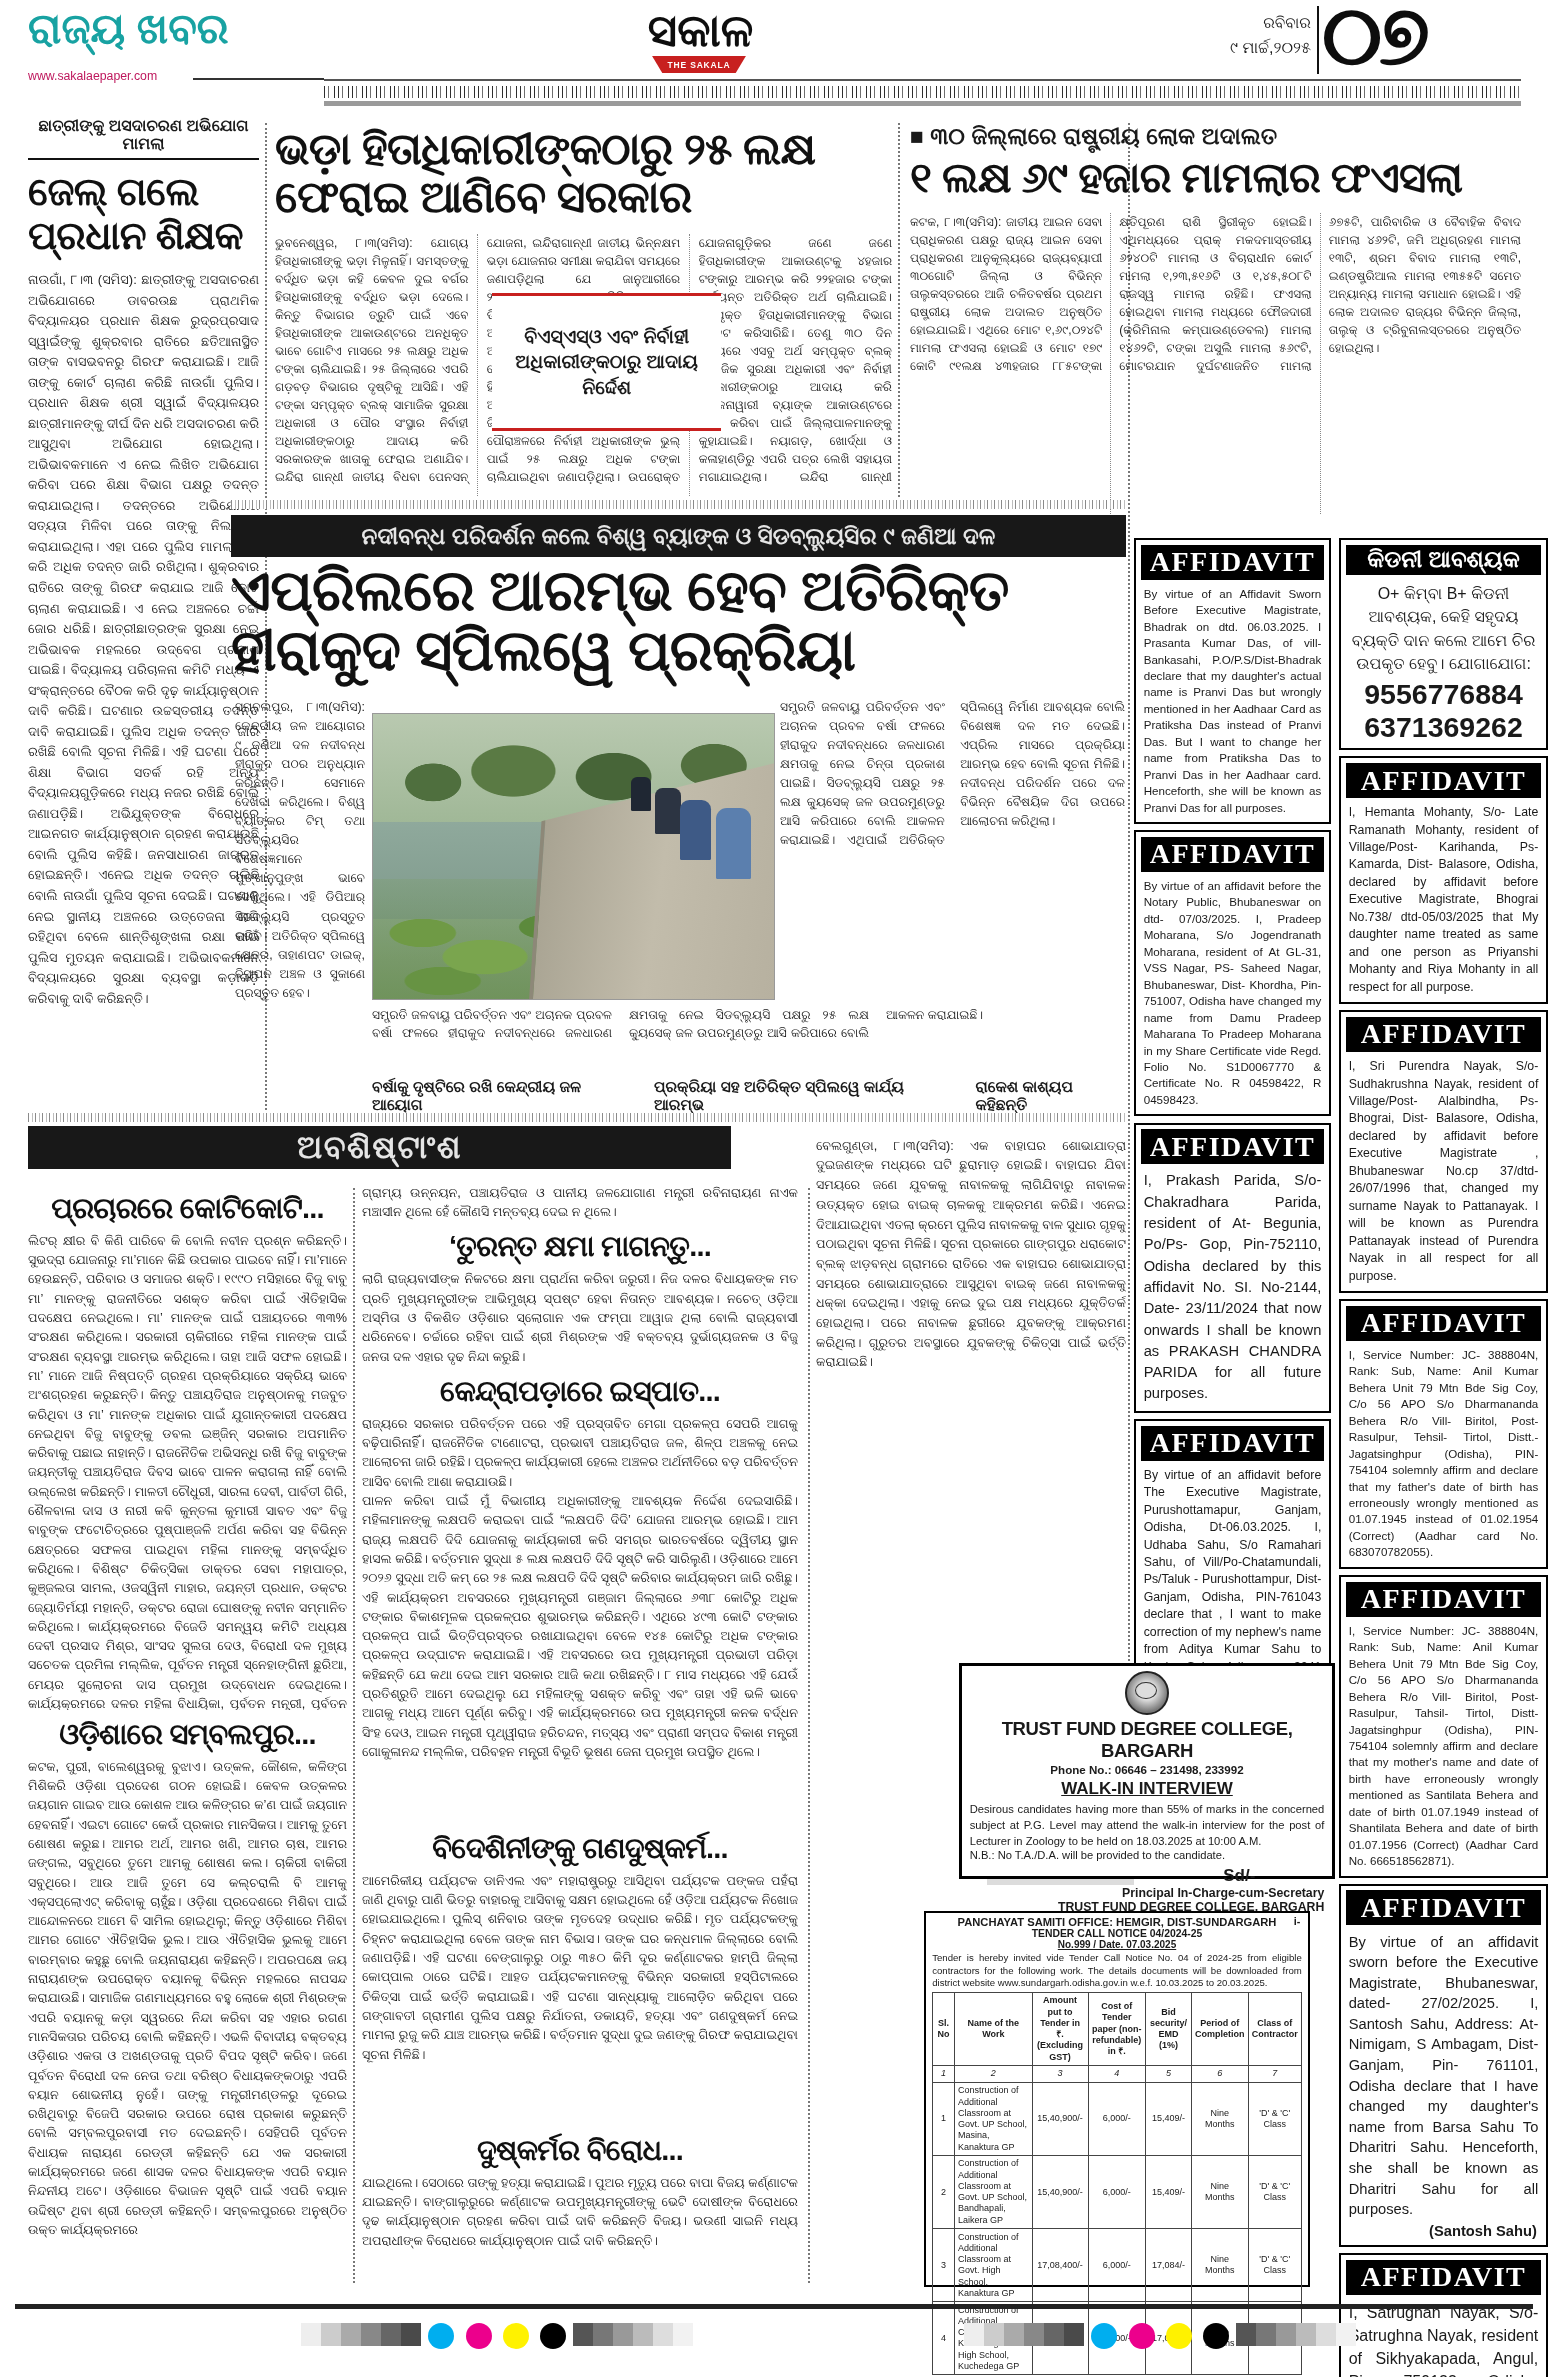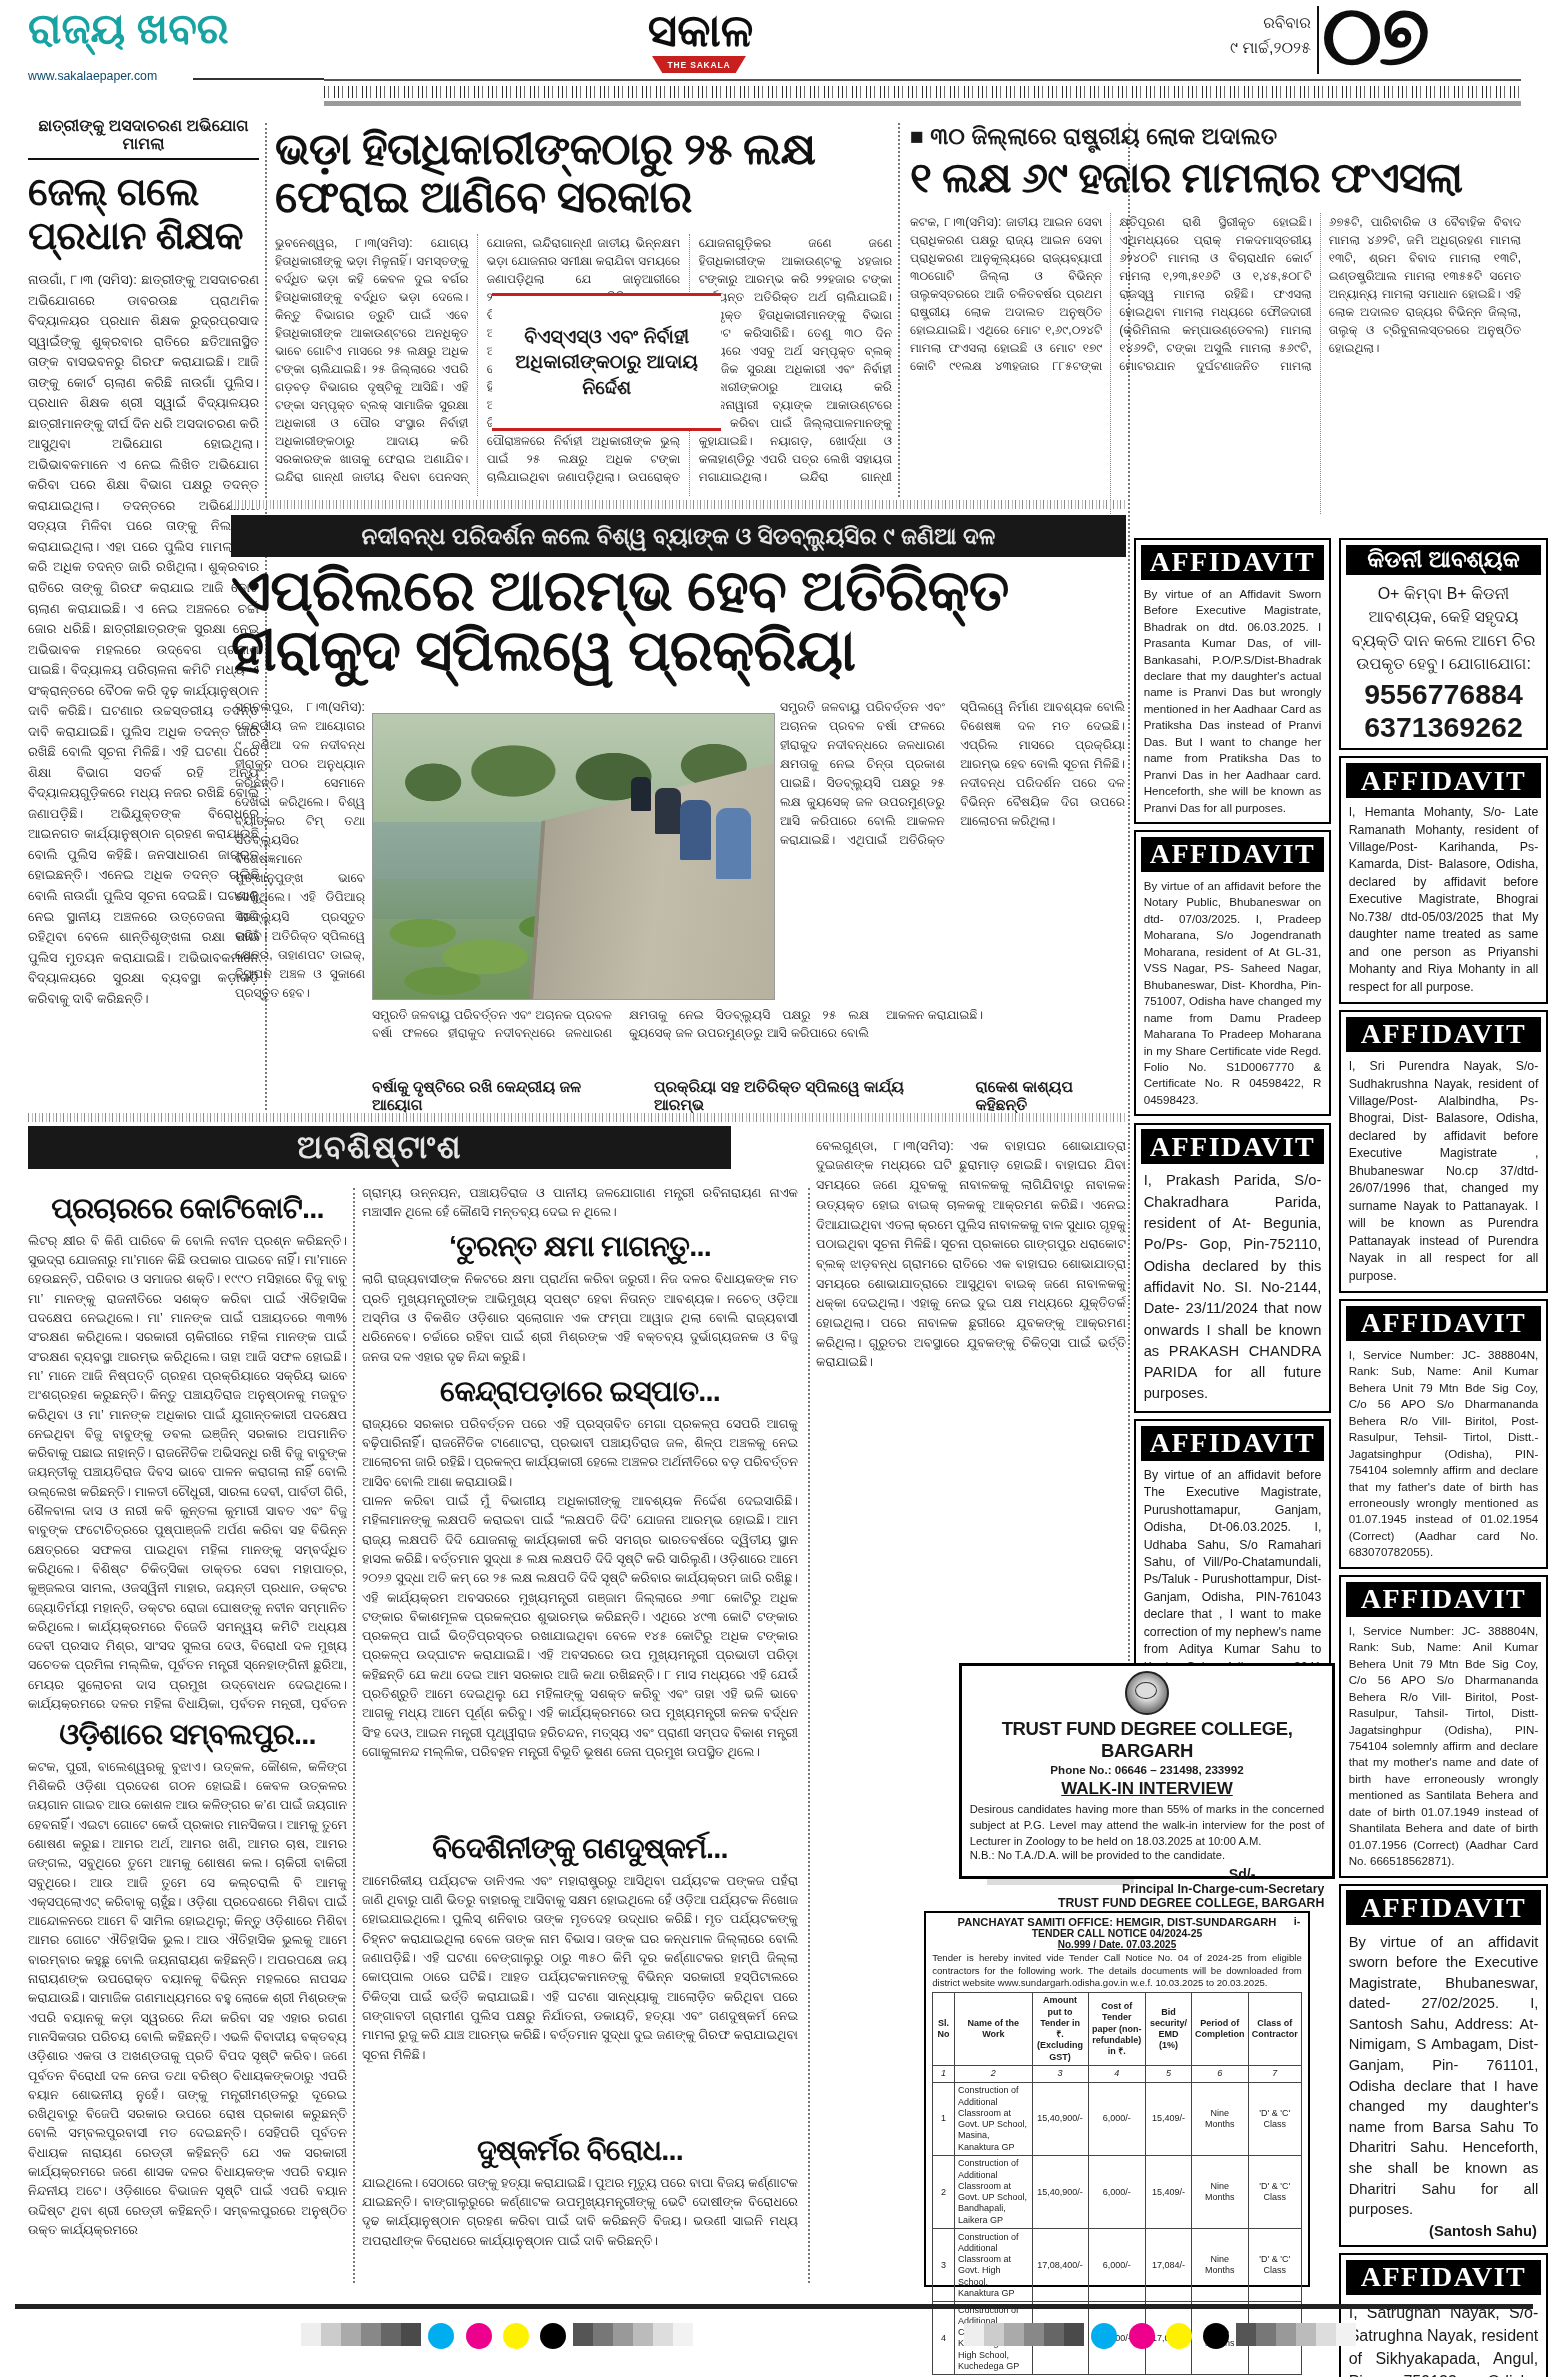--- a/index.html
+++ b/index.html
@@ -26,21 +26,21 @@
   .tbl{border-collapse:collapse;width:100%;}
   .graystep{display:inline-block;height:23px;width:20px;}
   .cmyk{display:inline-block;height:26px;width:26px;border-radius:50%;margin:0 3.9px;vertical-align:top;}
 </style>
 </head>
 <body>
 
 <div class="page">
 
   <div class="abs" style="left:28px;top:4.6px;width:231px;font-size:42px;font-weight:900;color:#18a2a2;letter-spacing:0px;">ରାଜ୍ୟ ଖବର</div>
-  <div class="abs" style="left:28px;top:69px;font-size:12.3px;color:#0c4a6e;">www.sakalaepaper.com</div>
+  <div class="abs" style="left:28px;top:69px;font-size:12.3px;color:#be185d;">www.sakalaepaper.com</div>
   <div class="abs" style="left:193px;top:78px;width:131px;height:1.5px;background:#333;"></div>
 
   <div class="abs" style="left:639px;top:4.6px;width:123px;font-size:45px;font-weight:900;color:#0d0d0d;text-align:center;">ସକାଳ</div>
   <div class="abs" style="left:648px;top:56px;width:102px;height:17px;background:#c8201f;clip-path:polygon(4% 0,96% 0,86% 100%,14% 100%);display:flex;align-items:center;justify-content:center;">
     <span style="color:#fff;font-size:8.5px;font-weight:bold;letter-spacing:0.8px;">THE SAKALA</span>
   </div>
 
   <div class="abs" style="left:1199px;top:14px;width:112px;font-size:15.4px;text-align:right;">ରବିବାର</div>
   <div class="abs" style="left:1180px;top:39px;width:131px;font-size:16px;text-align:right;">୯ ମାର୍ଚ୍ଚ,୨୦୨୫</div>
   <div class="abs" style="left:1317px;top:6.2px;width:2.3px;height:68px;background:#111;"></div>
@@ -194,21 +194,21 @@
 
   <div class="abs" style="left:959px;top:1663px;width:376px;height:216px;border:3.1px solid #000;background:#fff;padding:4.6px 7.7px;box-sizing:border-box;">
     <div style="width:40px;height:40px;margin:0 auto;border:2.3px solid #222;border-radius:50%;position:relative;background:radial-gradient(circle at 50% 45%,#ddd 30%,#777 70%);">
       <div style="position:absolute;left:7.7px;top:9.3px;width:20px;height:15.4px;border:1.5px solid #333;border-radius:50%;"></div>
     </div>
     <div class="center" style="font-weight:900;font-size:18.5px;margin-top:3.1px;letter-spacing:-0.4px;">TRUST FUND DEGREE COLLEGE, BARGARH</div>
     <div class="center" style="font-weight:bold;font-size:11.6px;margin-top:1.5px;">Phone No.: 06646 – 231498, 233992</div>
     <div class="center" style="font-weight:900;font-size:17px;text-decoration:underline;margin-top:3.1px;">WALK-IN INTERVIEW</div>
     <div class="jtext" style="font-size:11.2px;line-height:1.4;margin-top:3.1px;">Desirous candidates having more than 55% of marks in the concerned subject at P.G. Level may attend the walk-in interview for the post of Lecturer in Zoology to be held on 18.03.2025 at 10:00 A.M.</div>
     <div style="font-size:11.2px;">N.B.: No T.A./D.A. will be provided to the candidate.</div>
-    <div style="font-weight:bold;font-size:14px;text-align:right;margin-top:4.6px;padding-right:69px;">Sd/-</div>
+    <div style="font-weight:bold;font-size:17px;text-align:right;margin-top:4.6px;padding-right:69px;">Sd/-</div>
     <div style="font-weight:900;font-size:12.3px;text-align:right;">Principal In-Charge-cum-Secretary</div>
     <div style="font-weight:900;font-size:12.3px;text-align:right;">TRUST FUND DEGREE COLLEGE, BARGARH</div>
   </div>
 
   <div class="abs" style="left:924px;top:1911px;width:386px;height:376px;border:2.3px solid #000;background:#fff;padding:3.1px 6.2px;box-sizing:border-box;font-family:'Liberation Sans',sans-serif;">
     <div style="position:absolute;right:7.7px;top:1.5px;font-weight:bold;font-size:10.8px;">i-</div>
     <div class="center" style="font-weight:bold;font-size:11.2px;">PANCHAYAT SAMITI OFFICE: HEMGIR, DIST-SUNDARGARH</div>
     <div class="center" style="font-weight:bold;font-size:10.4px;">TENDER CALL NOTICE 04/2024-25</div>
     <div class="center" style="font-weight:bold;font-size:10px;text-decoration:underline;">No.999 / Date. 07.03.2025</div>
     <div class="jtext" style="font-size:9.6px;line-height:1.3;margin:2.3px 0;">Tender is hereby invited vide Tender Call Notice No. 04 of 2024-25 from eligible contractors for the following work. The details documents will be downloaded from district website www.sundargarh.odisha.gov.in w.e.f. 10.03.2025 to 20.03.2025.</div>

